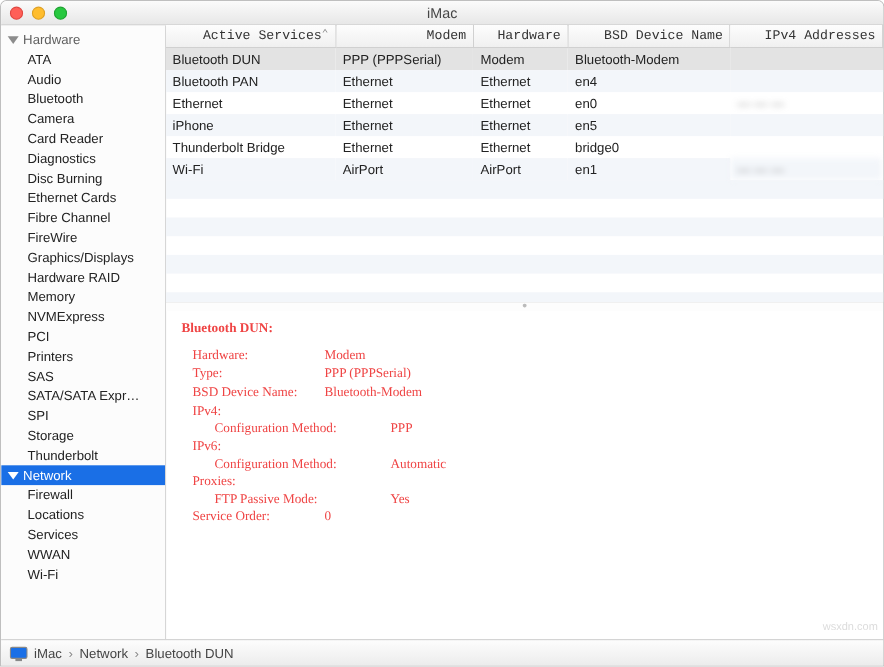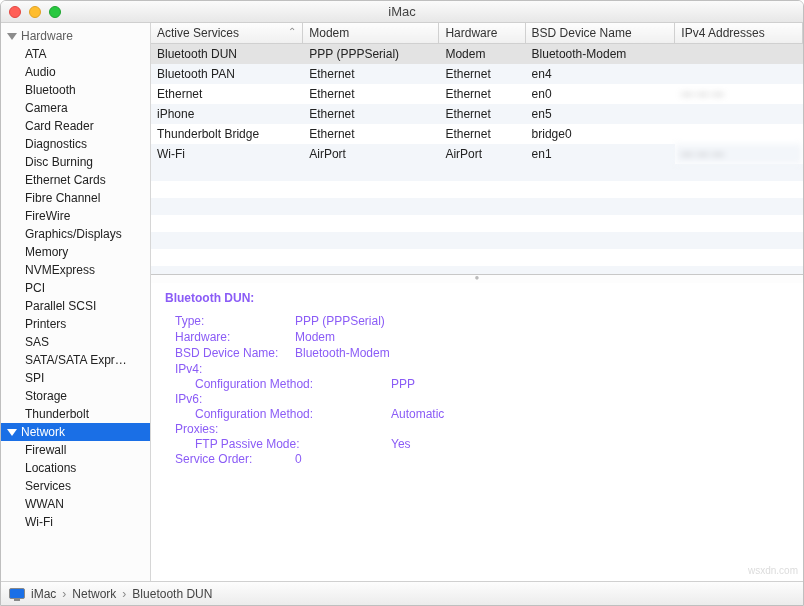--- a/index.html
+++ b/index.html
@@ -58,38 +58,38 @@
       text-overflow: ellipsis;
     }
     .sb-section.selected {
       background:#1a6fe6; color:#fff;
     }
     .sb-section.selected .tri { border-top-color:#fff;}
     .content { flex:1; display:flex; flex-direction:column;}
     .table-wrap { flex: 0 0 252px; overflow:auto; border-bottom:1px solid #c8c8c8;}
     table.services { width:100%; border-collapse: collapse; font-size:12px;}
     table.services th {
-      text-align:left; font-weight:400; color:#333;
+      text-align:right; font-weight:400; color:#333;
       background: linear-gradient(#fdfdfd,#f0f0f0);
       border-bottom:1px solid #d0d0d0; border-right:1px solid #d0d0d0;
-      padding: 3px 6px; position:sticky; top:0;
+      padding: 3px 6px; position:sticky; top:0;font-family:Liberation Mono, monospace;
     }
     table.services th .chev { font-size:10px; color:#888; float:right;}
     table.services td { padding: 3px 6px; border-right:1px solid transparent; white-space:nowrap;}
     table.services tr.selected td { background:#e3e3e3;}
     table.services tbody tr:nth-child(even):not(.selected) td { background:#f3f6fa;}
     .stripe-fill { height:100%; }
     .stripe-fill div { height:17px; }
     .stripe-fill div:nth-child(odd){ background:#f3f6fa;}
     .grabber { height:8px; background:#fdfdfd; text-align:center; color:#bbb; font-size:8px; line-height:6px;}
-    .detail { padding: 8px 14px; font-size:12px; color:#8b5cf6; overflow:auto; flex:1;}
+    .detail { padding: 8px 14px; font-size:12px; color:#ef4444; overflow:auto; flex:1;font-family:Liberation Serif, serif;}
     .detail h3 { font-size:12px; font-weight:bold; margin-bottom:8px;}
     .detail .row { display:flex; padding:1px 0;}
     .detail .k { width:130px; padding-left:10px;}
-    .detail .sub { padding-left:30px; display:flex;gap:36px;}
+    .detail .sub { padding-left:30px; display:flex;}
     .detail .sub .k2 { width:160px;}
     .pathbar {
       height:24px; border-top:1px solid #d0d0d0;
       background:linear-gradient(#fdfdfd,#ececec);
       display:flex; align-items:center; padding:0 8px; font-size:12px; color:#444;
     }
     .pathbar .sep { margin:0 6px; color:#888;}
     .icon-monitor {
       width:16px; height:11px; border:1px solid #888; background:#1a6fe6;
       display:inline-block; margin-right:6px; position:relative; border-radius:2px;
@@ -120,24 +120,24 @@
       <div class="sb-item">Audio</div>
       <div class="sb-item">Bluetooth</div>
       <div class="sb-item">Camera</div>
       <div class="sb-item">Card Reader</div>
       <div class="sb-item">Diagnostics</div>
       <div class="sb-item">Disc Burning</div>
       <div class="sb-item">Ethernet Cards</div>
       <div class="sb-item">Fibre Channel</div>
       <div class="sb-item">FireWire</div>
       <div class="sb-item">Graphics/Displays</div>
+      <div class="sb-item">Hardware RAID</div>
       <div class="sb-item">Memory</div>
       <div class="sb-item">NVMExpress</div>
       <div class="sb-item">PCI</div>
-      <div class="sb-item">Parallel SCSI</div>
       <div class="sb-item">Printers</div>
       <div class="sb-item">SAS</div>
       <div class="sb-item">SATA/SATA Expr…</div>
       <div class="sb-item">SPI</div>
       <div class="sb-item">Storage</div>
       <div class="sb-item">Thunderbolt</div>
       <div class="sb-section selected">
         <span class="tri"></span>
         <span>Network</span>
       </div>
@@ -211,26 +211,26 @@
           <div></div>
           <div></div>
           <div></div>
           <div></div>
         </div>
     </div>
     <div class="grabber">●</div>
     <div class="detail">
       <h3>Bluetooth DUN:</h3>
       <div class="row">
+          <span class="k">Hardware:</span>
+          <span>Modem</span>
+        </div>
+      <div class="row">
           <span class="k">Type:</span>
           <span>PPP (PPPSerial)</span>
-        </div>
-      <div class="row">
-          <span class="k">Hardware:</span>
-          <span>Modem</span>
         </div>
       <div class="row">
           <span class="k">BSD Device Name:</span>
           <span>Bluetooth-Modem</span>
         </div>
       <div class="row">
           <span class="k">IPv4:</span>
         </div>
       <div class="sub">
           <span class="k2">Configuration Method:</span>

